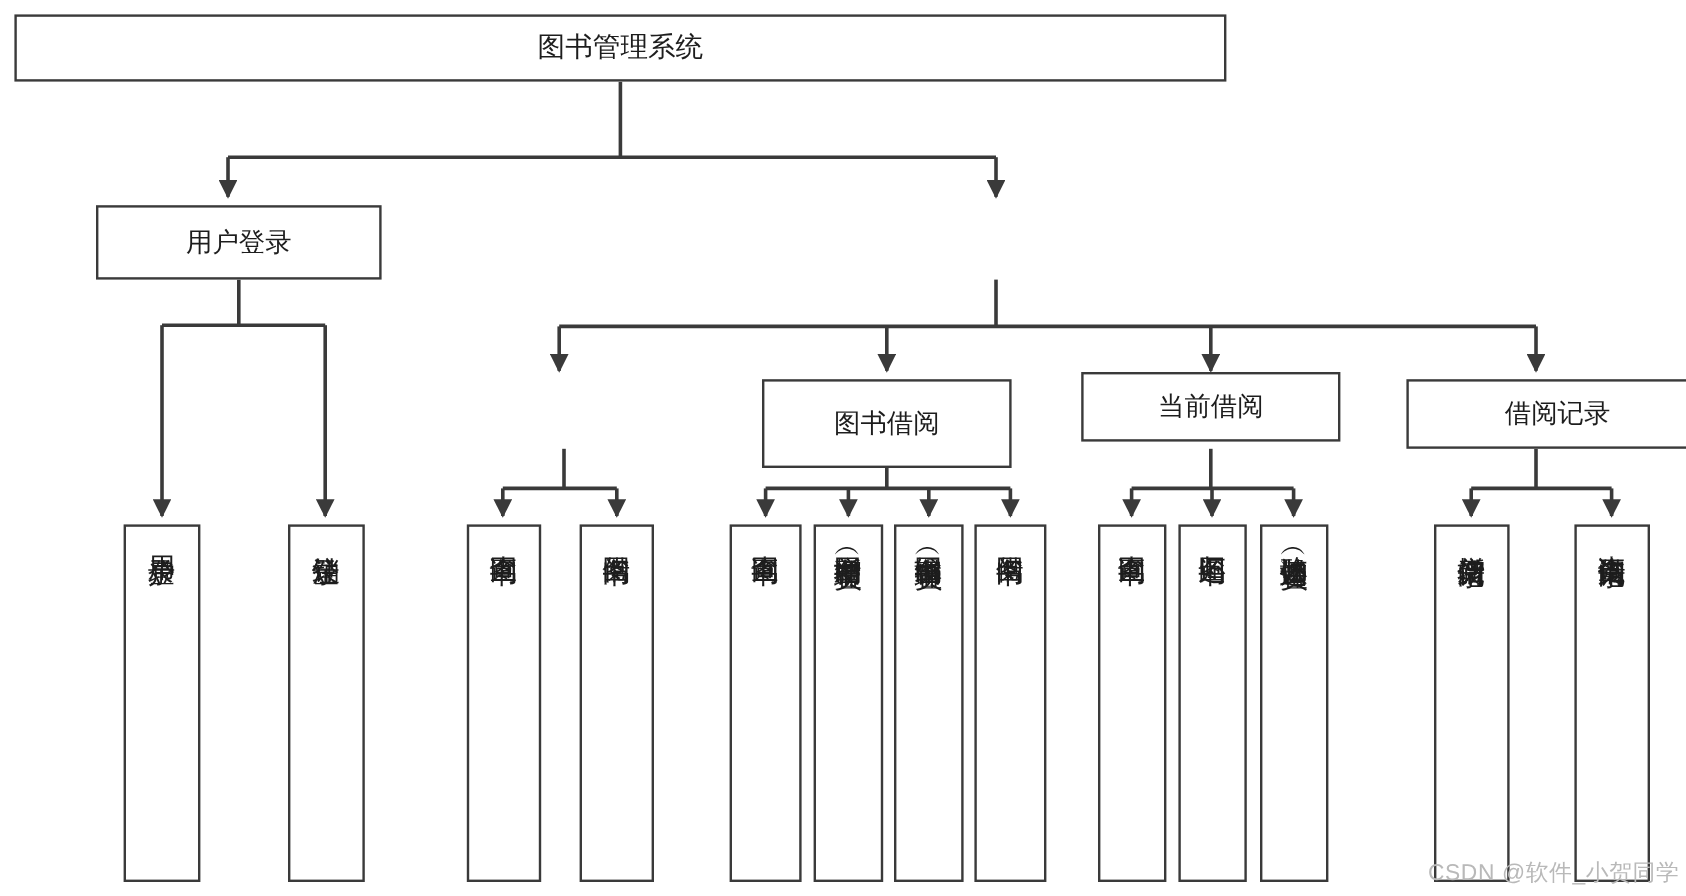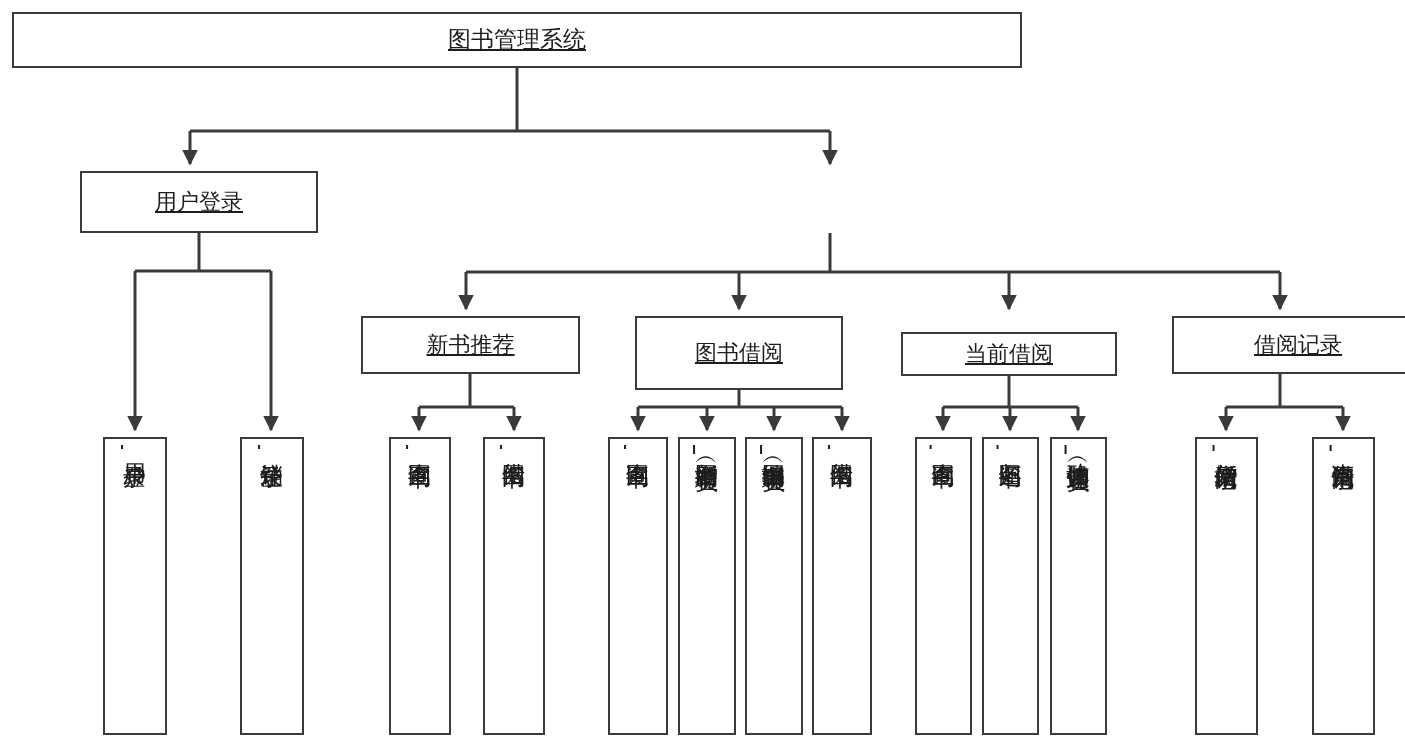--- a/index.html
+++ b/index.html
@@ -32,21 +32,20 @@
     display: flex;
     align-items: center;
     justify-content: center;
     color: #1d1d1d;
   }
   .node .label {
     display: block;
     text-align: right;
     line-height: 1.28;
     white-space: pre;
-    text-decoration: underline;
   }
   .node.horiz .label {
     font-size: 22px;
   }
   .node.root .label {
     font-size: 23px;
   }
   .node.vert {
     align-items: flex-start;
     justify-content: center;
@@ -126,29 +125,26 @@
 
   <div class="node horiz root" style="left:12px; top:12px; width:1010px; height:56px;">
     <span class="label">图书管理系统</span>
   </div>
 
   <div class="node horiz" style="left:80px; top:171px; width:238px; height:62px;">
     <span class="label">用户登录</span>
   </div>
 
 
-  <div class="node horiz" style="left:361px; top:316px; width:219px; height:58px;">
-    <span class="label">新书推荐</span>
-  </div>
 
   <div class="node horiz" style="left:635px; top:316px; width:208px; height:74px;">
     <span class="label">图书借阅</span>
   </div>
 
-  <div class="node horiz" style="left:901px; top:332px; width:216px; height:44px;">
+  <div class="node horiz" style="left:901px; top:310px; width:216px; height:58px;">
     <span class="label">当前借阅</span>
   </div>
 
   <div class="node horiz" style="left:1172px; top:316px; width:252px; height:58px;">
     <span class="label">借阅记录</span>
   </div>
 
   <div class="node vert" style="left:103px; top:437px; width:64px; height:298px;">
     <span class="label">用户登录</span>
   </div>
@@ -194,14 +190,15 @@
   </div>
 
   <div class="node vert" style="left:1195px; top:437px; width:63px; height:298px;">
     <span class="label">新增借阅记录</span>
   </div>
 
   <div class="node vert" style="left:1312px; top:437px; width:63px; height:298px;">
     <span class="label">查询借阅记录</span>
   </div>
 
+  <div class="watermark">CSDN @软件_小贺同学</div>
 
 </div>
 
 </body></html>

